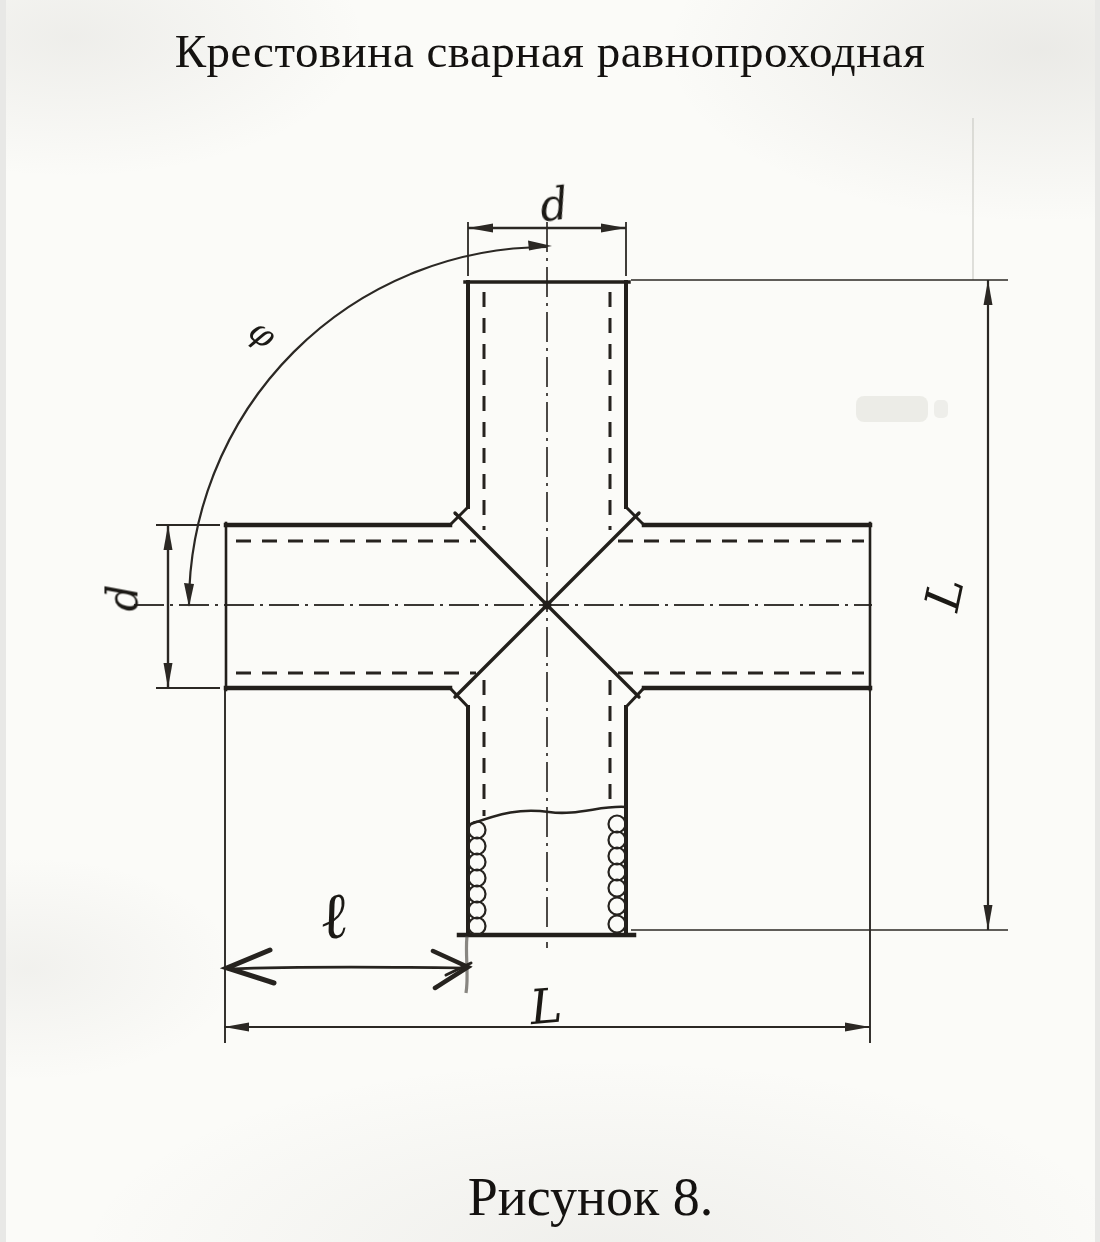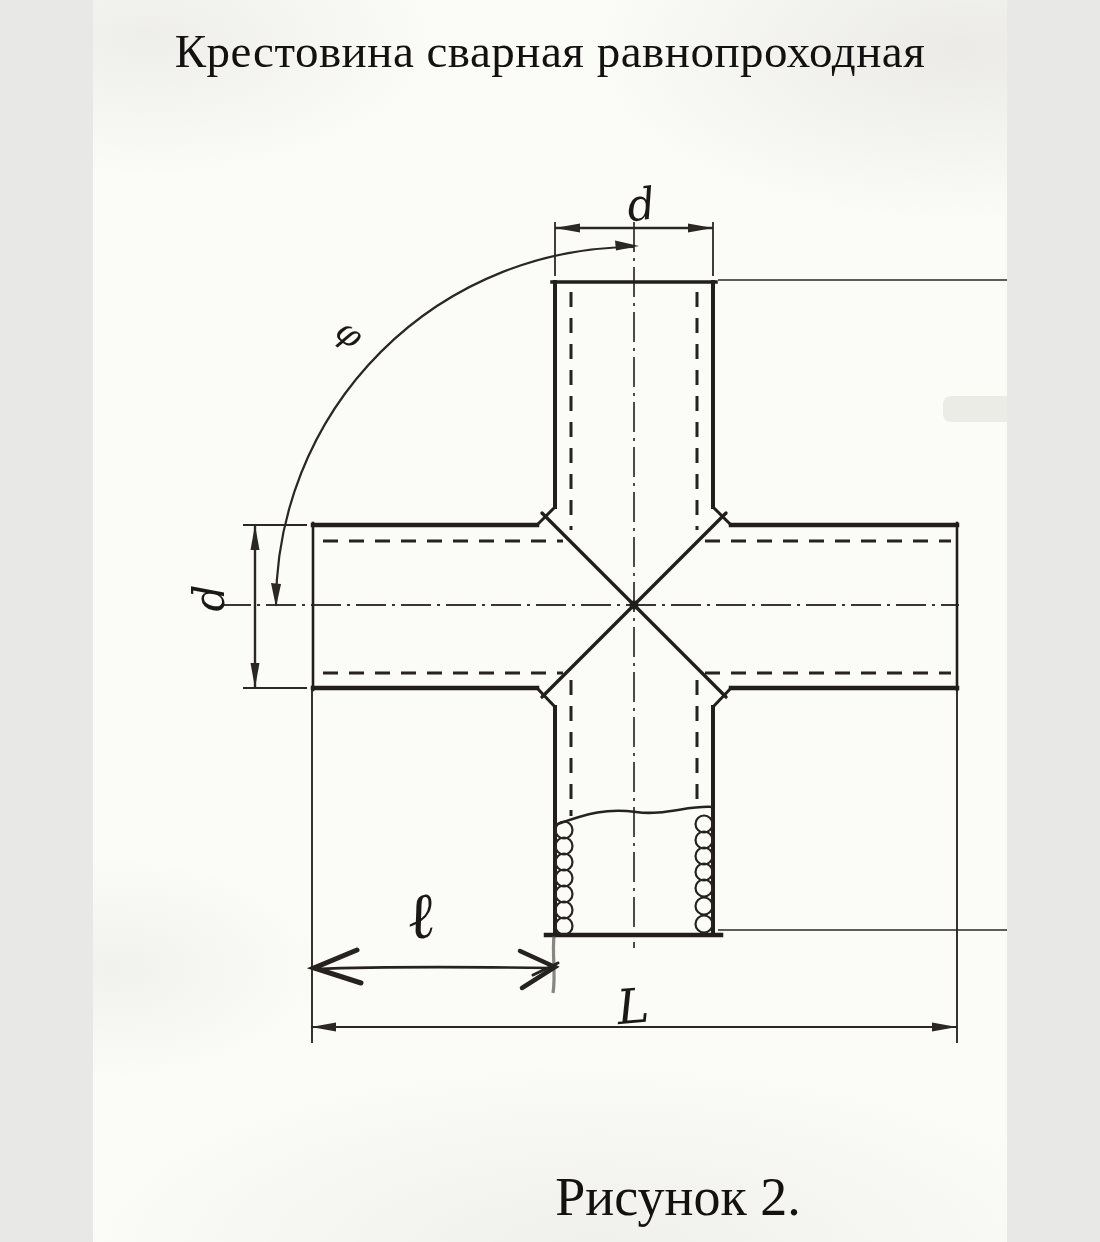--- a/index.html
+++ b/index.html
@@ -1,17 +1,17 @@
 <!DOCTYPE html>
 <html><head>
 <meta charset="utf-8">
 <style>
   html,body{margin:0;padding:0;background:#e8e8e6;}
   .page{
-    position:relative;width:914px;height:1242px;margin:0 auto;overflow:hidden;
+    position:relative;width:1089px;height:1242px;margin:0 auto;overflow:hidden;
     background:
       radial-gradient(420px 200px at 6% 3%, rgba(125,122,115,.10), transparent 70%),
       radial-gradient(520px 240px at 95% 4%, rgba(125,122,115,.13), transparent 72%),
       radial-gradient(300px 160px at 2% 78%, rgba(125,122,115,.08), transparent 70%),
       radial-gradient(700px 260px at 55% 101%, rgba(120,118,110,.09), transparent 75%),
       #fbfbf8;
     font-family:"Liberation Serif", serif;
     color:#171512;
   }
   .title{
@@ -176,14 +176,14 @@
     </g>
   </svg>
 
   <span class="hand lbl-top-d">d</span>
   <span class="hand lbl-phi">φ</span>
   <span class="hand lbl-left-d">d</span>
   <span class="hand lbl-right-L">L</span>
   <span class="hand lbl-small-l">ℓ</span>
   <span class="hand lbl-bot-L">L</span>
 
-  <div class="caption">Рисунок 2.</div>
+  <div class="caption">Рисунок 8.</div>
 </div>
 
 </body></html>

